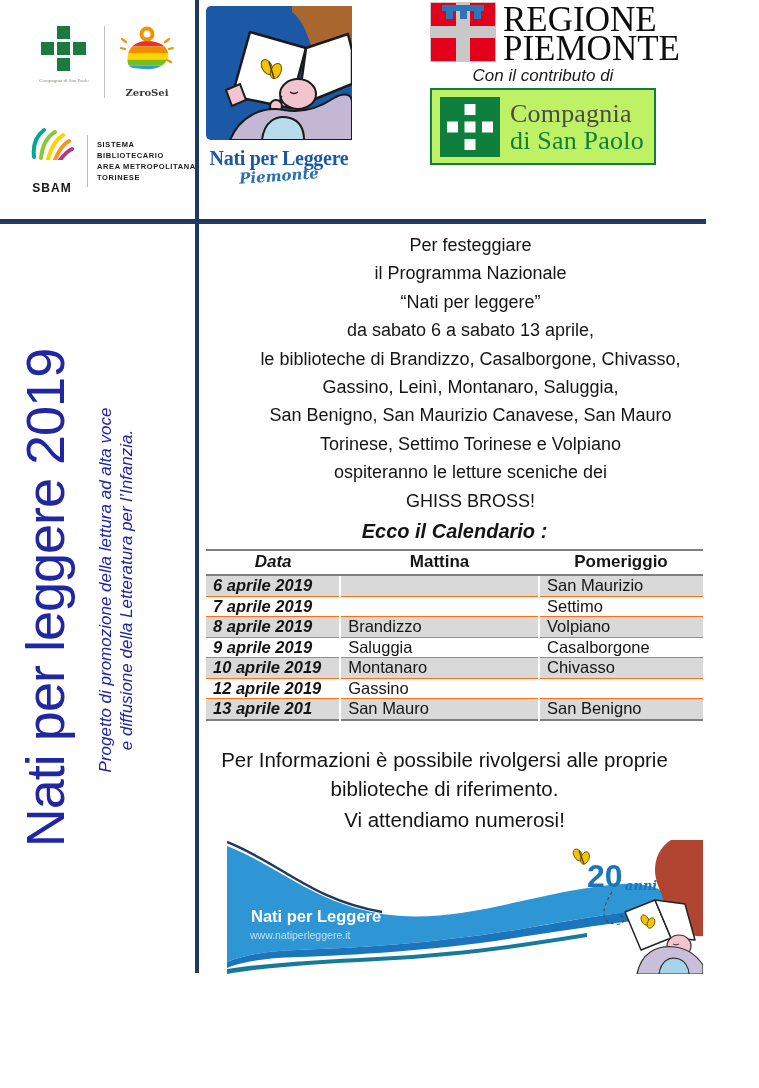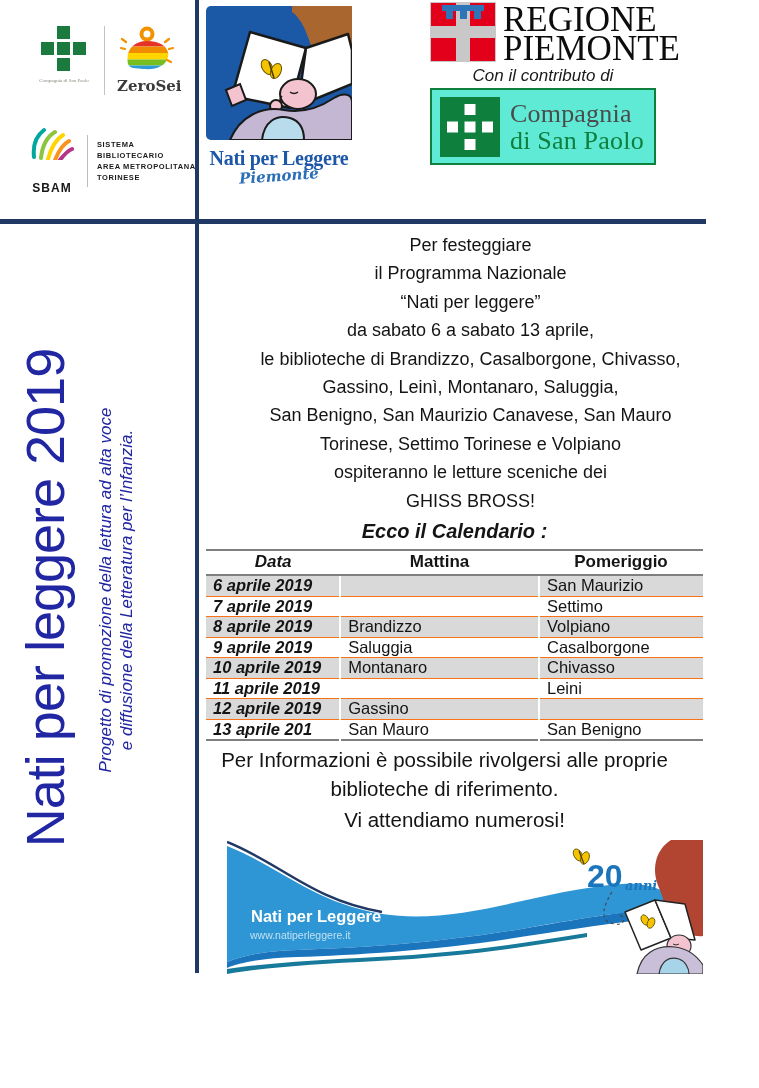--- a/index.html
+++ b/index.html
@@ -9,42 +9,42 @@
   
   .vline{position:absolute;left:195px;top:0;width:4px;height:973px;background:#1f3864}
   .hline{position:absolute;left:0;top:219px;width:706px;height:5px;background:#1f3864}
 
   
   .partners{position:absolute;left:36px;top:26px;display:flex;gap:12px;align-items:flex-start}
   .csp-small{width:56px;text-align:center}
   .csp-caption{font-size:5px;line-height:5px;color:#8a8a7c;margin-top:2px;font-family:"Liberation Serif",serif}
   .vdiv{width:1px;background:#c2c2c2;align-self:stretch}
   .zerosei{width:60px;text-align:center}
-  .zerosei-label{font-family:"DejaVu Serif",serif;font-weight:bold;font-size:15px;color:#3a3a3a;margin-top:1px}
+  .zerosei-label{font-family:"DejaVu Serif",serif;font-weight:bold;font-size:10px;color:#3a3a3a;margin-top:11px}
 
   .sbam{position:absolute;left:26px;top:126px;display:flex;gap:9px;align-items:center}
   .sbam-left{width:52px;text-align:center}
   .sbam-abbr{font-size:12px;font-weight:bold;letter-spacing:1px;color:#161616;margin-top:17px}
   .sbam-div{width:1px;height:52px;background:#bdbdbd}
   .sbam-lines{font-size:7.5px;font-weight:bold;line-height:11px;letter-spacing:.6px;color:#1a1a1a}
 
   
   .npl{position:absolute;left:206px;top:6px;width:146px;text-align:center}
   .npl-title{font-family:"Liberation Serif",serif;font-weight:bold;font-size:20px;color:#1c57a8;
              margin-top:3px;white-space:nowrap;letter-spacing:-.3px}
   .npl-region{font-family:"DejaVu Serif",serif;font-style:italic;font-weight:bold;font-size:15px;
               color:#2a6fb8;margin-top:-3px;transform:rotate(-4deg)}
 
   
   .regione{position:absolute;left:430px;top:2px;display:flex;gap:7px;align-items:flex-start}
   .regione-text{font-family:"Liberation Serif",serif;font-size:35px;line-height:29px;color:#0d0d0d;padding-top:3px}
   .contributo{position:absolute;left:430px;top:66px;width:226px;text-align:center;
               font-style:italic;font-size:17px;color:#1a1a1a}
   .csp-box{position:absolute;left:430px;top:88px;width:226px;height:77px;box-sizing:border-box;
-           border:2px solid #0f7f3d;display:flex;align-items:center;gap:10px;padding:5px 8px;background:#5eead4}
+           border:2px solid #0f7f3d;display:flex;align-items:center;gap:10px;padding:5px 8px;background:#bef264}
   .csp-text{font-family:"Liberation Serif",serif;font-size:26px;line-height:27px;letter-spacing:.2px}
   .csp-l1{color:#4b4b4d}
   .csp-l2{color:#0f7f3d}
 
   
   .vtitle{position:absolute;left:-245px;top:567px;width:580px;height:62px;line-height:62px;
           transform:rotate(-90deg);text-align:center;font-size:54px;letter-spacing:-1px;color:#2126a3;white-space:nowrap}
   .vsubtitle{position:absolute;left:-94px;top:569px;width:420px;transform:rotate(-90deg);
              text-align:center;font-size:17px;line-height:21px;font-style:italic;color:#2126a3;white-space:nowrap}
 
@@ -259,25 +259,20 @@
         <td>9 aprile 2019</td>
         <td>Saluggia</td>
         <td>Casalborgone</td>
       </tr>
       <tr>
         <td>10 aprile 2019</td>
         <td>Montanaro</td>
         <td>Chivasso</td>
       </tr>
       <tr>
-        <td>11 aprile 2019</td>
-        <td></td>
-        <td>Leini</td>
-      </tr>
-      <tr>
         <td>12 aprile 2019</td>
         <td>Gassino</td>
         <td></td>
       </tr>
       <tr>
         <td>13 aprile 201</td>
         <td>San Mauro</td>
         <td>San Benigno</td>
       </tr>
     </tbody>

